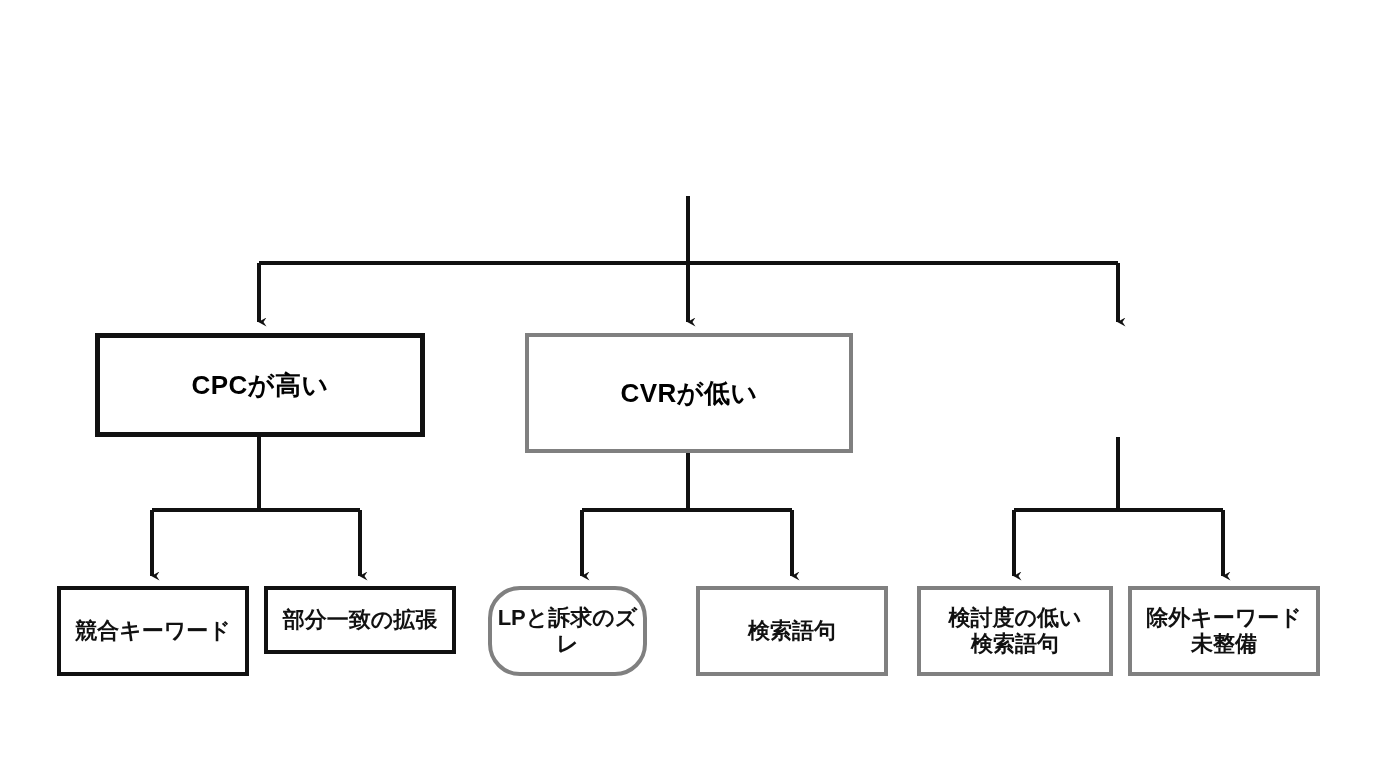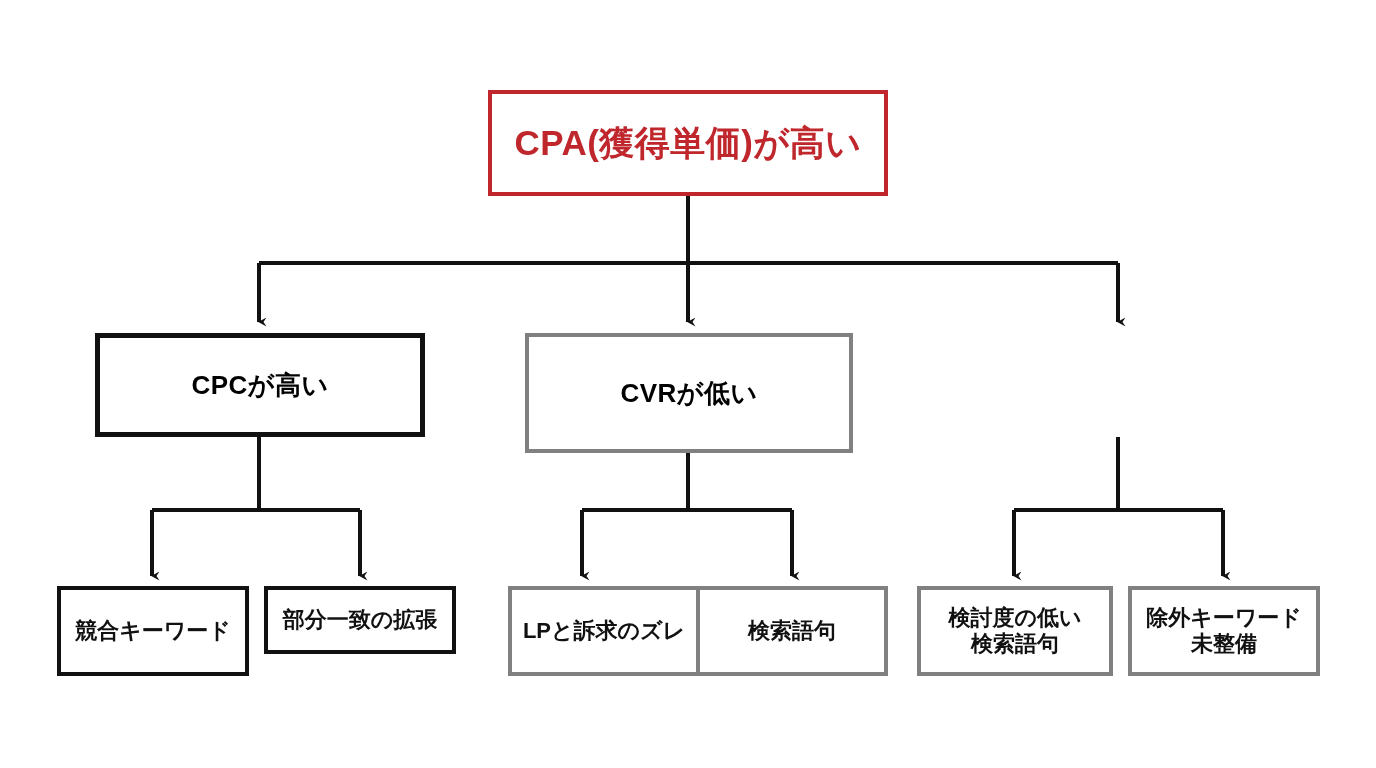--- a/index.html
+++ b/index.html
@@ -104,32 +104,31 @@
       <path d="M 582 510 L 582 576" marker-end="url(#arrow)"></path>
       <path d="M 792 510 L 792 576" marker-end="url(#arrow)"></path>
 
       <path d="M 1118 437 L 1118 510"></path>
       <path d="M 1014 510 L 1223 510"></path>
       <path d="M 1014 510 L 1014 576" marker-end="url(#arrow)"></path>
       <path d="M 1223 510 L 1223 576" marker-end="url(#arrow)"></path>
     </g>
   </svg>
 
-  <div class="node node--root" style="left:488px; top:90px; width:400px; height:106px;">CPA(獲得単価)が高い</div>
 
   <div class="node node--mid border-black" style="left:95px; top:333px; width:330px; height:104px;">CPCが高い</div>
 
   <div class="node node--mid border-gray" style="left:525px; top:333px; width:328px; height:120px;">CVRが低い</div>
 
 
   <div class="node node--leaf border-black" style="left:57px; top:586px; width:192px; height:90px;">競合キーワード</div>
 
   <div class="node node--leaf border-black" style="left:264px; top:586px; width:192px; height:68px;">部分一致の拡張</div>
 
-  <div class="node node--leaf border-gray" style="left:508px; top:586px; width:192px; height:90px;">LPと訴求のズレ</div>
+  <div class="node node--leaf border-gray" style="left:488px; top:586px; width:159px; height:90px;border-radius:32px;">LPと訴求のズレ</div>
 
   <div class="node node--leaf border-gray" style="left:696px; top:586px; width:192px; height:90px;">検索語句</div>
 
   <div class="node node--leaf border-gray" style="left:1128px; top:586px; width:192px; height:90px;">除外キーワード
 未整備</div>
 
   <div class="node node--leaf border-gray" style="left:917px; top:586px; width:196px; height:90px;">検討度の低い
 検索語句</div>
 
 </div>

